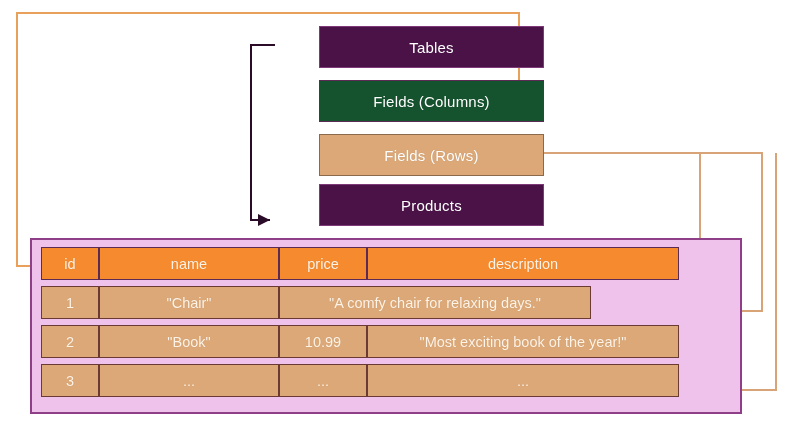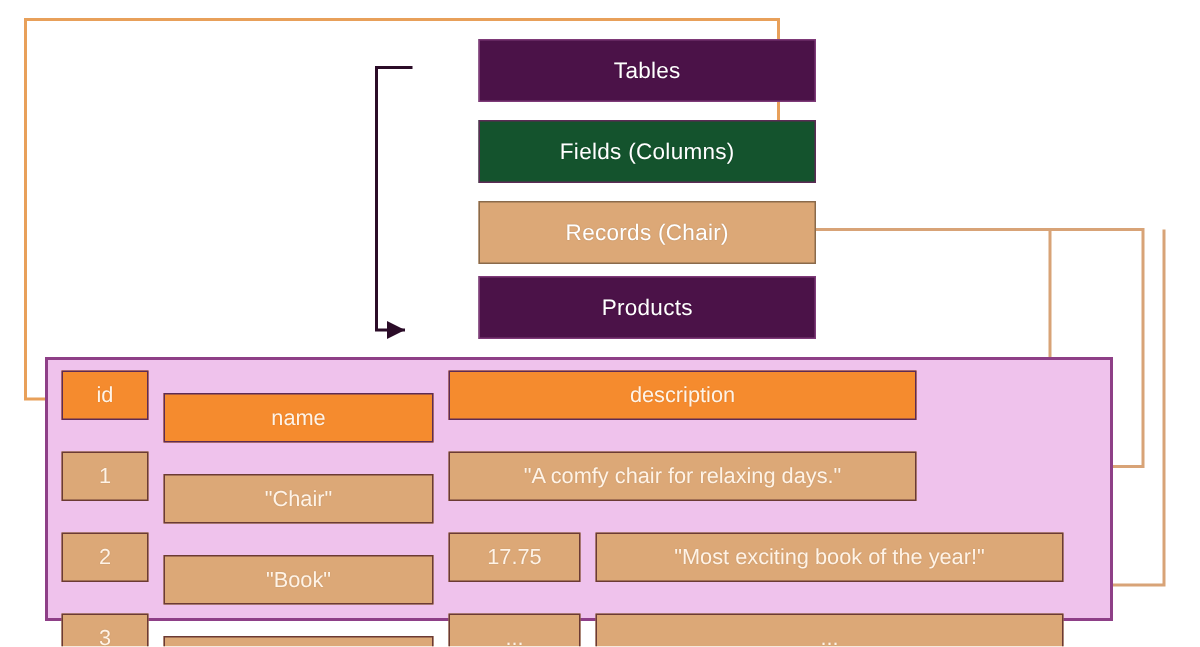--- a/index.html
+++ b/index.html
@@ -70,21 +70,20 @@
     top: 238px;
     width: 712px;
     height: 176px;
     box-sizing: border-box;
     background: #EFC2EC;
     border: 2px solid #8E3F87;
     padding: 7px 9px;
   }
   .trow {
     display: flex;
-    gap: 10px;
     margin-bottom: 6px;
   }
   .trow:last-child { margin-bottom: 0; }
 
   .cell {
     box-sizing: border-box;
     height: 33px;
     display: flex;
     align-items: center;
     justify-content: center;
@@ -92,21 +91,21 @@
     color: #FFF3E6;
     text-shadow: 0 0 1px rgba(0,0,0,.14);
     border: 1.5px solid #5C2B55;
     white-space: nowrap;
     overflow: hidden;
   }
   .c-head { background: #F58B2E; }
   .c-data { background: #DCA877; }
 
   .col-id    { width: 58px; }
-  .col-name  { width: 180px; margin-top: 15px; }
+  .col-name  { width: 180px; }
   .col-price { width: 88px; }
   .col-desc  { width: 312px; }
 
   .row-head .cell { border-color: #5C2B55; }
   .row-data .cell { border-color: #6B3A34; }
 </style>
 </head>
 <body>
 
 <div id="canvas">
@@ -132,42 +131,43 @@
 
     <path d="M700,153 L700,350 L729,350" fill="none" stroke="#D8A377" stroke-width="2" marker-end="url(#arrow-tan)"></path>
 
     <path d="M776,153 L776,390 L729,390" fill="none" stroke="#D8A377" stroke-width="2" marker-end="url(#arrow-tan)"></path>
   </svg>
 
   <div class="legend-box lb-tables">Tables</div>
 
   <div class="legend-box lb-fields">Fields (Columns)</div>
 
-  <div class="legend-box lb-records">Records (Chair)</div>
+  <div class="legend-box lb-records">Fields (Rows)</div>
 
   <div class="legend-box lb-products">Products</div>
 
   <div id="table-panel">
 
     <div class="trow row-head">
       <div class="cell c-head col-id">id</div>
       <div class="cell c-head col-name">name</div>
+      <div class="cell c-head col-price">price</div>
       <div class="cell c-head col-desc">description</div>
     </div>
 
     <div class="trow row-data">
       <div class="cell c-data col-id">1</div>
       <div class="cell c-data col-name">"Chair"</div>
       <div class="cell c-data col-desc">"A comfy chair for relaxing days."</div>
     </div>
 
     <div class="trow row-data">
       <div class="cell c-data col-id">2</div>
       <div class="cell c-data col-name">"Book"</div>
-      <div class="cell c-data col-price">17.75</div>
+      <div class="cell c-data col-price">10.99</div>
       <div class="cell c-data col-desc">"Most exciting book of the year!"</div>
     </div>
 
     <div class="trow row-data">
       <div class="cell c-data col-id">3</div>
       <div class="cell c-data col-name">...</div>
       <div class="cell c-data col-price">...</div>
       <div class="cell c-data col-desc">...</div>
     </div>
 

